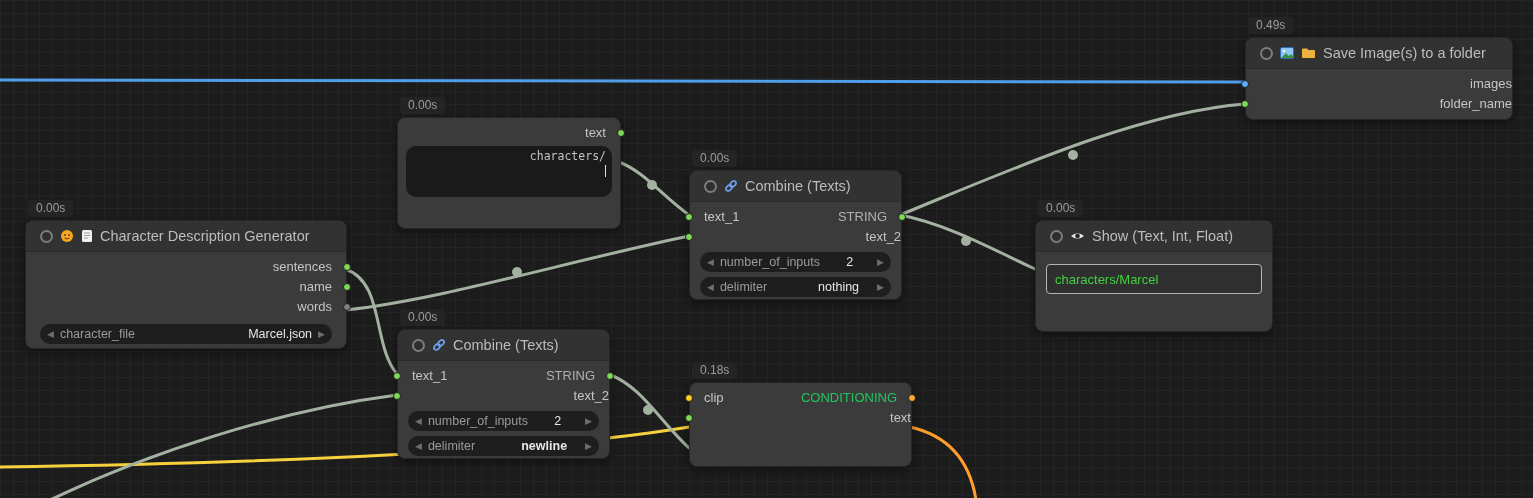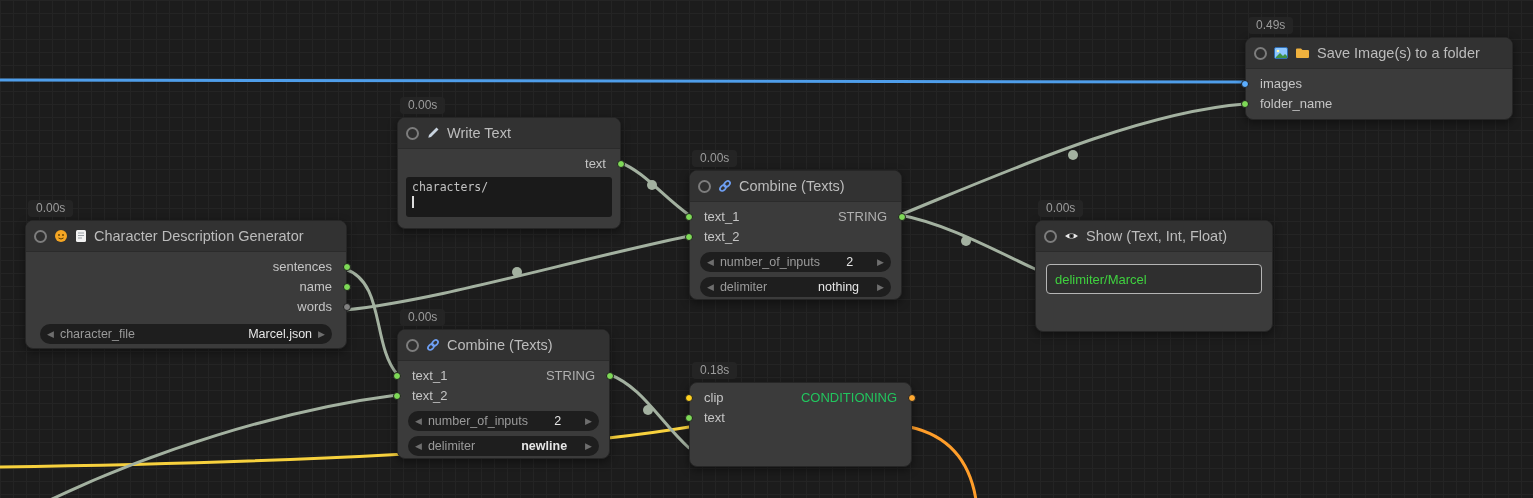--- a/index.html
+++ b/index.html
@@ -28,60 +28,60 @@
   }
   .timer-badge{
     position:absolute;top:-21px;left:2px;
     background:rgba(38,38,38,.9);
     color:#9c9c9c;font-size:12px;
     padding:1px 8px 2px 8px;border-radius:4px;
     white-space:nowrap;
   }
   .header{
     height:30px;display:flex;align-items:center;gap:7px;
-    padding:0 8px;background:#323232;
+    padding:0 14px;background:#323232;
     border-radius:7px 7px 0 0;
     border-bottom:1px solid #2b2b2b;
   }
   .collapse-dot{
     width:9px;height:9px;border-radius:50%;
     background:#2f2f2f;border:2px solid #7d7d7d;
     flex:0 0 auto;
   }
   .title{font-size:14.5px;color:#bcbcbc;white-space:nowrap;overflow:hidden;}
   .hicon{display:flex;align-items:center;flex:0 0 auto;}
   .body{padding-top:5px;}
   .slot-row{
     position:relative;height:20px;line-height:20px;
     font-size:13px;color:#c5c5c5;
   }
-  .slot-row.in{padding-left:14px;text-align:left;}
+  .slot-row.in{padding-left:14px;text-align:right;}
   .slot-row.out{padding-right:14px;text-align:right;}
   .slot-row.duo{display:flex;justify-content:space-between;padding:0 14px;gap:44px;}
   .dot{
     position:absolute;top:50%;transform:translateY(-50%);
     width:8px;height:8px;border-radius:50%;
     background:#888;border:1px solid #1f1f1f;box-sizing:border-box;
   }
   .dot.l{left:-5px;}
   .dot.r{right:-5px;}
   .widget{
     display:flex;align-items:center;gap:6px;
     height:20px;margin:5px 10px 0 10px;padding:0 7px;
     background:#1e1e1e;border-radius:10px;
     font-size:12.5px;color:#9a9a9a;
   }
   .widget .arrow{font-size:9px;color:#6e6e6e;line-height:20px;}
   .widget .wvalue{margin-left:auto;color:#e6e6e6;}
   .textbox{
-    margin:3px 8px 0 8px;height:40px;
-    background:#1a1a1a;border-radius:3px;
+    margin:3px 8px 0 8px;height:51px;
+    background:#1a1a1a;border-radius:10px;
     font-family:"DejaVu Sans Mono", monospace;
     font-size:11.5px;color:#c2c2c2;
-    padding:3px 6px;box-sizing:border-box;overflow:hidden;
+    padding:3px 6px;box-sizing:border-box;overflow:hidden;text-align:right;
   }
   .caret{display:inline-block;width:1.5px;height:12px;background:#dcdcdc;vertical-align:middle;}
   .display-box{
     margin:7px 10px 0 10px;height:30px;
     background:#2f2f2f;border:1px solid #b5b5b5;border-radius:4px;
     display:flex;align-items:center;padding:0 8px;
     font-size:13px;box-sizing:border-box;
   }
 </style>
 </head>
@@ -146,29 +146,20 @@
         <span class="arrow">◀</span>
         <span class="wlabel">character_file</span>
         <span class="wvalue">Marcel.json</span>
         <span class="arrow">▶</span>
       </div>
     </div>
   </div>
 
   <div class="node" style="left:397px;top:117px;width:222px;height:110px;">
     <div class="timer-badge">0.00s</div>
-    <div class="header">
-      <span class="collapse-dot"></span>
-      <span class="hicon">
-        <svg width="14" height="14" viewBox="0 0 14 14">
-            <path d="M10.5 1.5 L12.5 3.5 L5 11 L2.3 11.7 L3 9 Z" fill="#c9d4df"></path>
-          </svg>
-      </span>
-      <span class="title">Write Text</span>
-    </div>
     <div class="body">
       <div class="slot-row out">
         <span>text</span>
         <span class="dot r" style="background: rgb(126, 217, 87);"></span>
       </div>
       <div class="textbox">
         <div>characters/</div>
         <div><span class="caret"></span></div>
       </div>
     </div>
@@ -258,21 +249,21 @@
         <svg width="15" height="12" viewBox="0 0 15 12">
             <path d="M1 6 Q7.5 0.5 14 6 Q7.5 11.5 1 6 Z" fill="#e8e8e8"></path>
             <circle cx="7.5" cy="6" r="2.4" fill="#3a3a3a"></circle>
             <circle cx="7.5" cy="6" r="1.1" fill="#0c0c0c"></circle>
           </svg>
       </span>
       <span class="title">Show (Text, Int, Float)</span>
     </div>
     <div class="body">
       <div class="display-box">
-        <span style="color: rgb(63, 209, 63);">delimiter/Marcel</span>
+        <span style="color: rgb(63, 209, 63);">characters/Marcel</span>
       </div>
     </div>
   </div>
 
   <div class="node" style="left:689px;top:382px;width:221px;height:83px;">
     <div class="timer-badge">0.18s</div>
     <div class="body">
       <div class="slot-row duo">
         <span>clip</span>
         <span style="color:#22c55e;">CONDITIONING</span>

